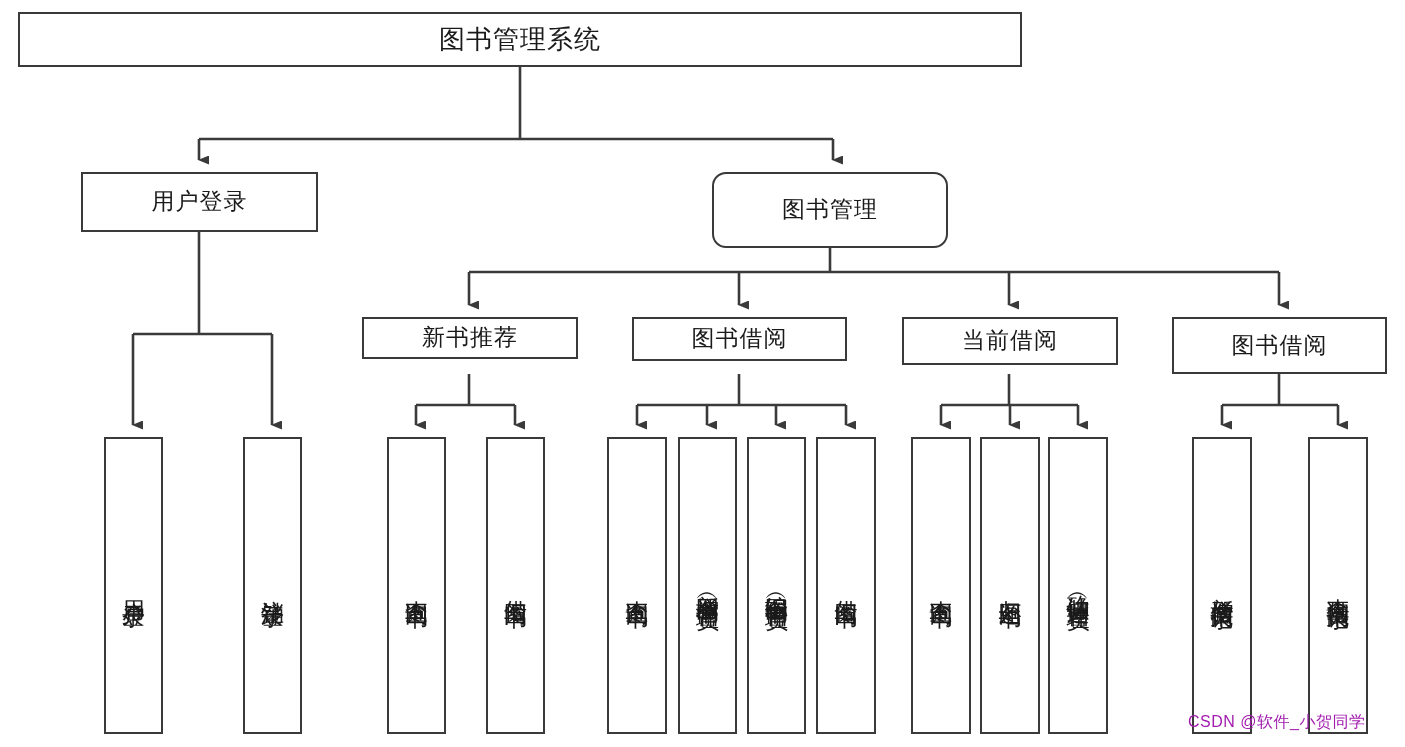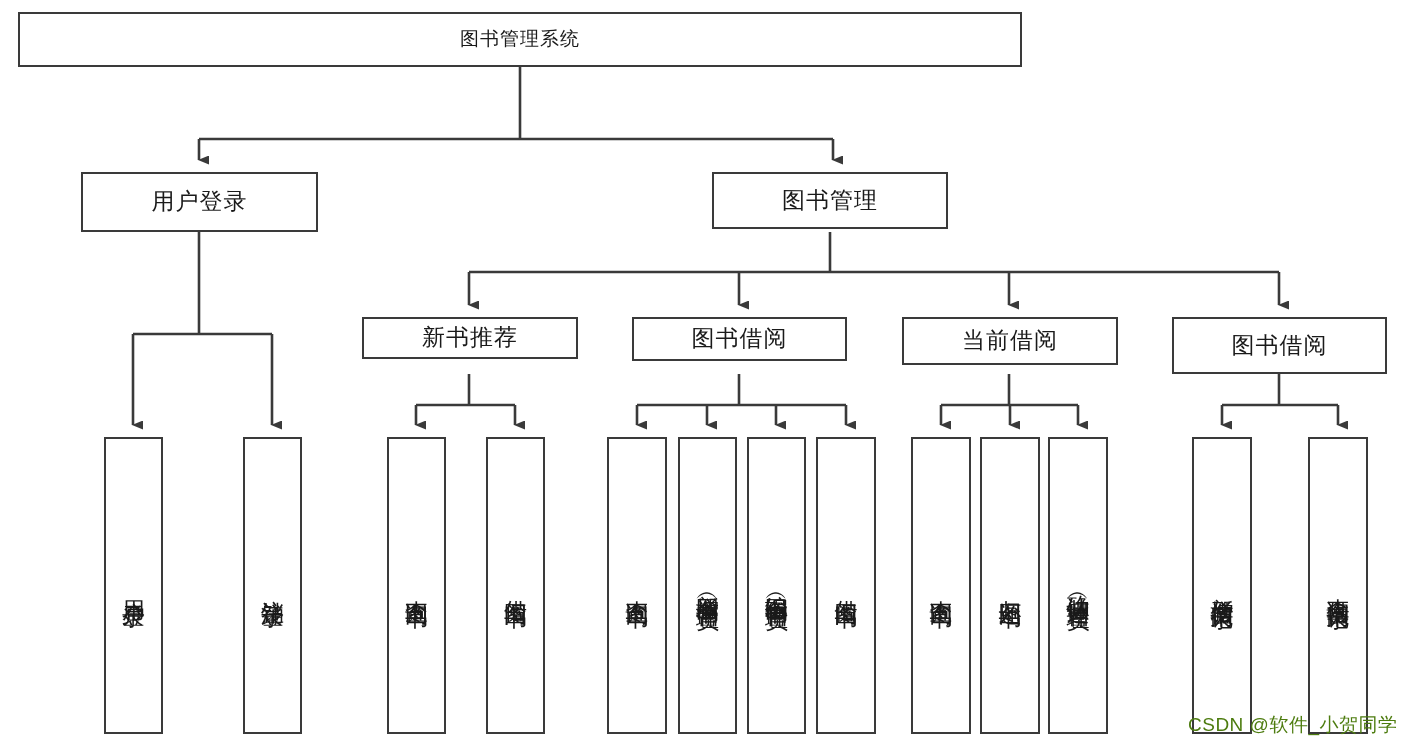--- a/index.html
+++ b/index.html
@@ -36,39 +36,39 @@
     justify-content: center;
     color: #1a1a1a;
   }
   .node-h {
     font-size: 23px;
     letter-spacing: 1px;
     line-height: 1.1;
     white-space: nowrap;
   }
   .node-root {
-    font-size: 19px;
+    font-size: 26px;
     letter-spacing: 1px;
   }
   .node-v {
     writing-mode: vertical-rl;
     text-orientation: upright;
     font-size: 23px;
     line-height: 1.18;
     letter-spacing: 2px;
     padding: 6px 0;
     text-align: center;
     white-space: nowrap;
   }
   .watermark {
     position: absolute;
     left: 1188px;
     top: 712px;
-    font-size: 19px;
-    color: #4d7c0f;
+    font-size: 16px;
+    color: #a21caf;
     letter-spacing: 0.5px;
     white-space: nowrap;
     user-select: none;
   }
 </style>
 </head>
 <body>
 
 <div id="diagram-root">
 
@@ -119,21 +119,21 @@
       <path d="M1222,405 L1338,405"></path>
       <path d="M1222,405 L1222,425" marker-end="url(#arrowhead)"></path>
       <path d="M1338,405 L1338,425" marker-end="url(#arrowhead)"></path>
     </g>
   </svg>
 
   <div class="node node-h node-root" style="left:18px; top:12px; width:1004px; height:55px;">图书管理系统</div>
 
   <div class="node node-h" style="left:81px; top:172px; width:237px; height:60px;">用户登录</div>
 
-  <div class="node node-h" style="left:712px; top:172px; width:236px; height:57px;">图书管理</div>
+  <div class="node node-h" style="left:712px; top:172px; width:236px; height:76px;border-radius:14px;">图书管理</div>
 
   <div class="node node-h" style="left:362px; top:317px; width:216px; height:42px;">新书推荐</div>
 
   <div class="node node-h" style="left:632px; top:317px; width:215px; height:44px;">图书借阅</div>
 
   <div class="node node-h" style="left:902px; top:317px; width:216px; height:48px;">当前借阅</div>
 
   <div class="node node-h" style="left:1172px; top:317px; width:215px; height:57px;">图书借阅</div>
 
   <div class="node node-v" style="left:104px; top:437px; width:59px; height:297px;">用户登录</div>

